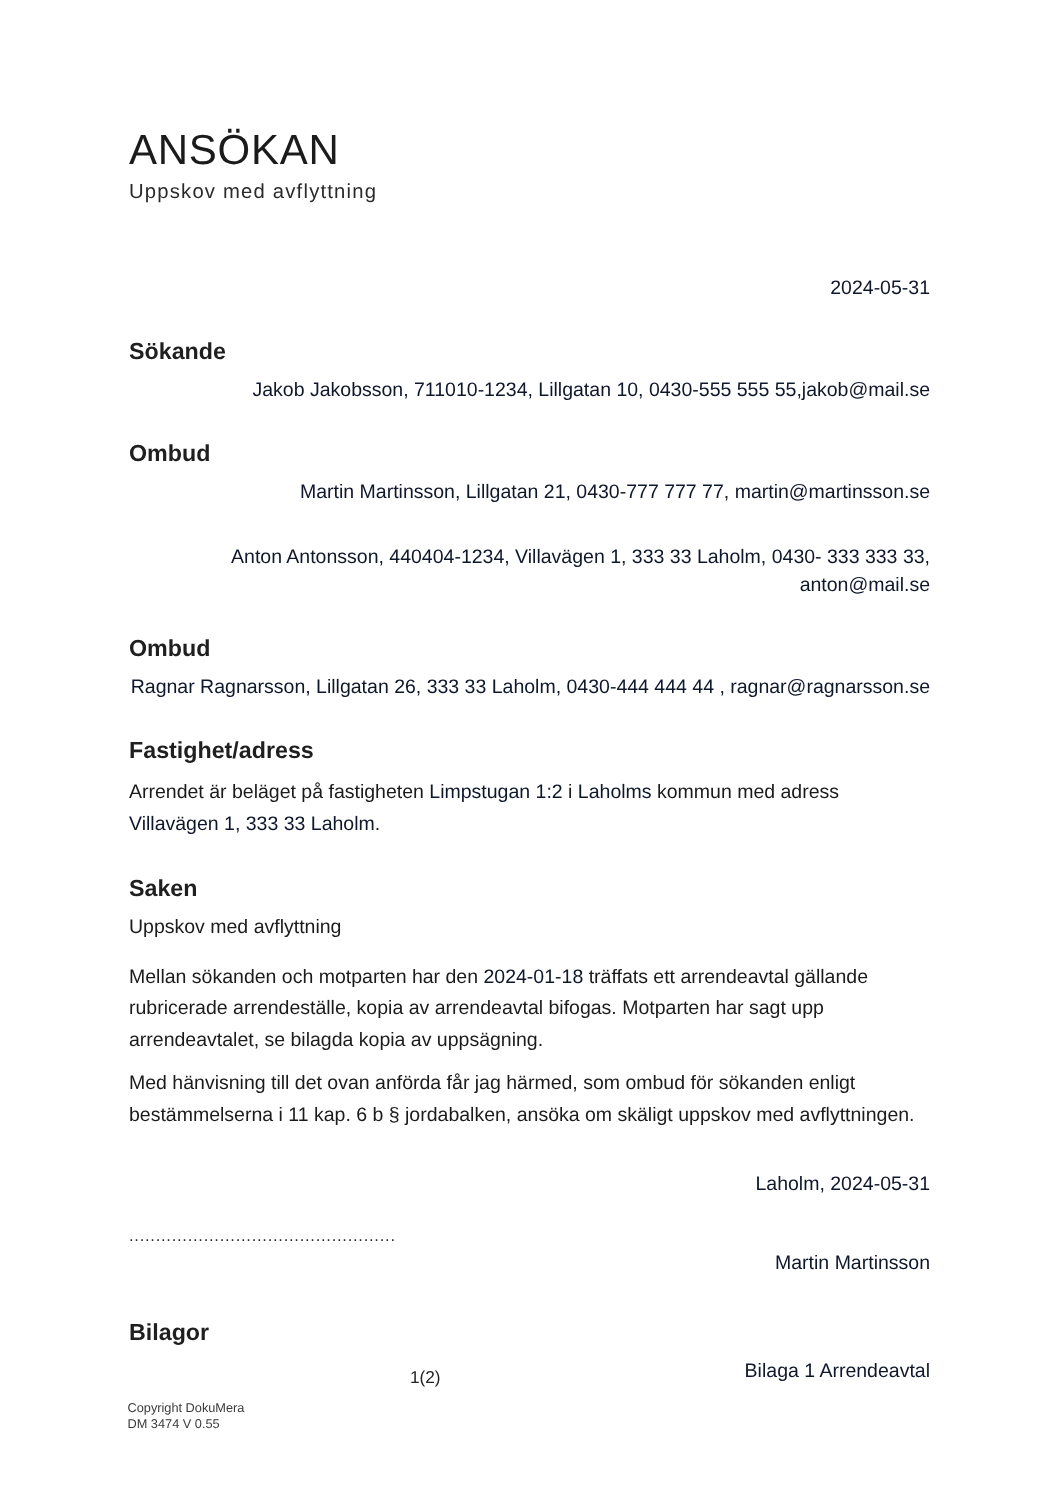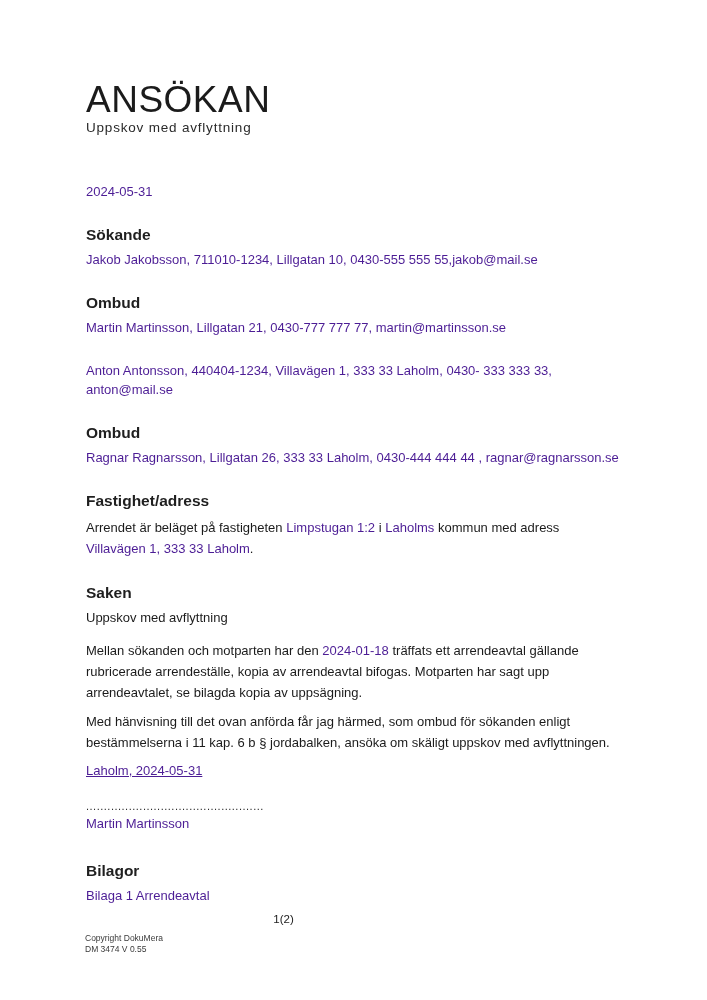--- a/index.html
+++ b/index.html
@@ -11,34 +11,34 @@
     color: #1b1b1b;
     position: relative;
     overflow: hidden;
   }
   .page {
     position: relative;
     width: 707px; height: 1000px;
     padding: 84px 87px 0 86px;
   }
   .title {
-    font-size: 37px;
+    font-size: 28px;
     font-weight: 400;
     letter-spacing: 0.5px;
     line-height: 31px;
     color: #1b1b1b;
   }
   .subtitle {
     font-size: 13.5px;
     letter-spacing: 0.8px;
     line-height: 20px;
     margin-top: 3px;
     color: #2a2a2a;
   }
-  .red { color: #4c1d95; }
+  .red { color: #0f172a; text-align: right; }
   .doc-date {
     margin-top: 44px;
     font-size: 13px;
     line-height: 19px;
   }
   .section { margin-top: 24px; }
   .section-heading {
     font-size: 15.5px;
     font-weight: 700;
     line-height: 20px;
@@ -58,22 +58,21 @@
   .para {
     font-size: 13px;
     line-height: 21px;
     margin-top: 13px;
     max-width: 540px;
   }
   .para-tight { margin-top: 8px; }
   .place-date {
     font-size: 13px;
     line-height: 19px;
-    margin-top: 8px;
-    text-decoration: underline;
+    margin-top: 26px;
   }
   .sig-line {
     margin-top: 20px;
     font-size: 11px;
     line-height: 12px;
     letter-spacing: 0.5px;
     color: #2a2a2a;
   }
   .sig-name {
     font-size: 13px;

